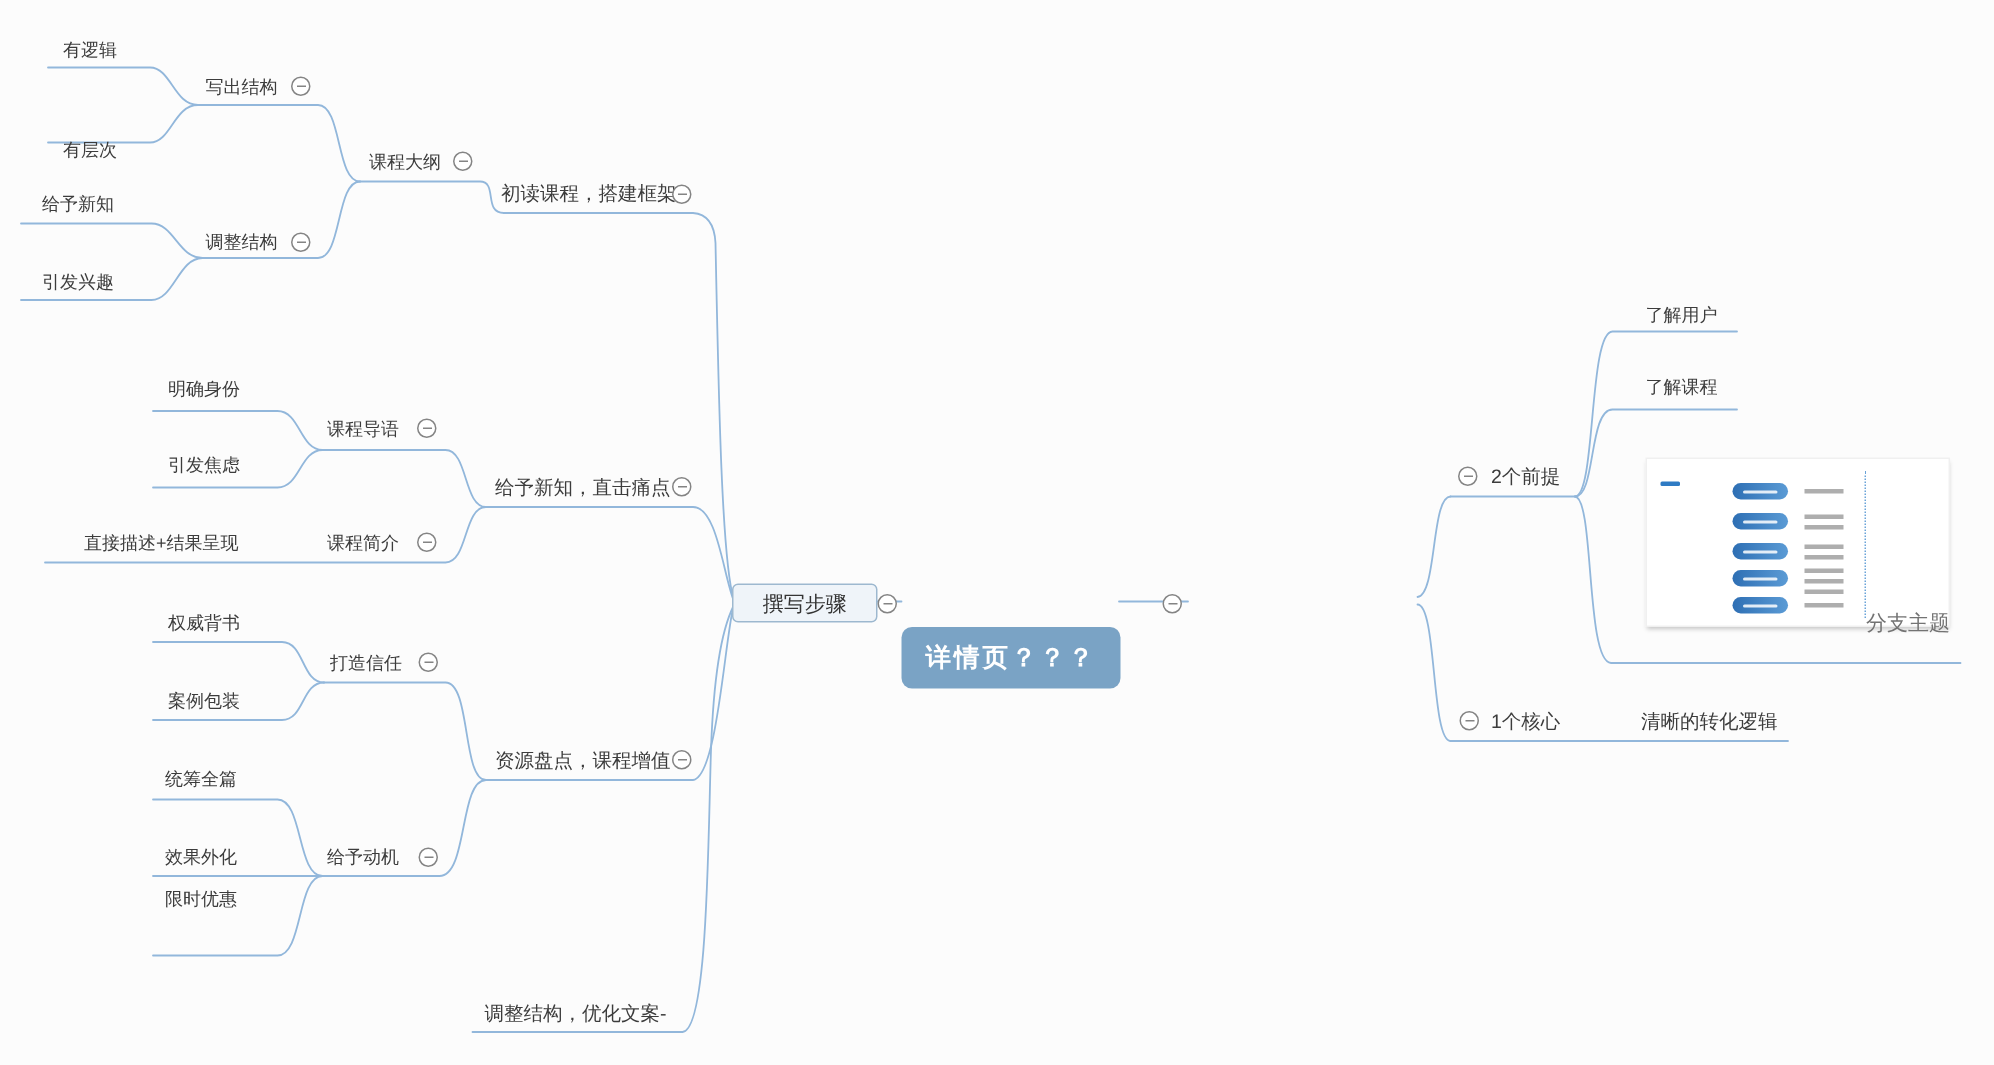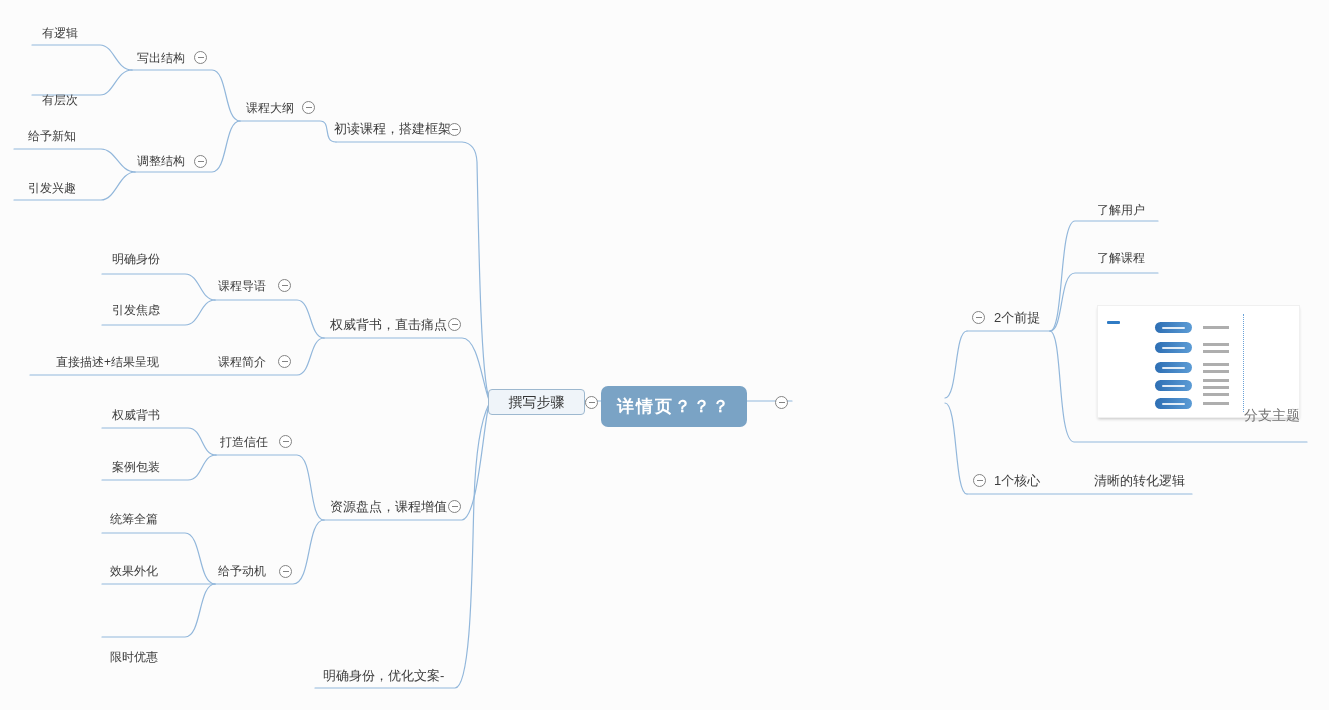--- a/index.html
+++ b/index.html
@@ -10,21 +10,21 @@
   .links{position:absolute;left:0;top:0;pointer-events:none;}
   .t{position:absolute;font-size:12px;line-height:15px;white-space:nowrap;color:#3c3c3c;}
   .t2{font-size:13px;}
   .nbox{
     position:absolute;box-sizing:border-box;border:1px solid #9db8cf;background:#eff4f9;
     border-radius:4px;text-align:center;font-size:14px;color:#343434;
   }
   .nbox.white{background:#fbfdff;border-color:#a9c3da;}
   .root{
     position:absolute;background:#7aa3c5;border-radius:7px;color:#ffffff;font-weight:bold;
-    font-size:17px;text-align:center;letter-spacing:2px;
+    font-size:17px;text-align:center;letter-spacing:2px;margin-top:32px;
   }
   .minus{
     position:absolute;width:13px;height:13px;box-sizing:border-box;border:1px solid #848484;
     border-radius:50%;background:#ffffff;
   }
   .minus::after{
     content:"";position:absolute;left:2.5px;right:2.5px;top:5px;height:1px;background:#848484;
   }
   .imgcard{
     position:absolute;left:1097px;top:305px;width:203px;height:113px;background:#ffffff;
@@ -96,32 +96,32 @@
   <div class="t" style="left:28px;top:181px">引发兴趣</div>
   <div class="t" style="left:137px;top:154px">调整结构</div>
   <div class="t" style="left:246px;top:101px">课程大纲</div>
   <div class="t t2" style="left:334px;top:121px">初读课程，搭建框架</div>
 
   <div class="t" style="left:112px;top:252px">明确身份</div>
   <div class="t" style="left:112px;top:303px">引发焦虑</div>
   <div class="t" style="left:218px;top:279px">课程导语</div>
   <div class="t" style="left:56px;top:355px">直接描述+结果呈现</div>
   <div class="t" style="left:218px;top:355px">课程简介</div>
-  <div class="t t2" style="left:330px;top:317px">权威背书，直击痛点</div>
+  <div class="t t2" style="left:330px;top:317px">给予新知，直击痛点</div>
 
   <div class="t" style="left:112px;top:408px">权威背书</div>
   <div class="t" style="left:112px;top:460px">案例包装</div>
   <div class="t" style="left:220px;top:435px">打造信任</div>
   <div class="t" style="left:110px;top:512px">统筹全篇</div>
   <div class="t" style="left:110px;top:564px">效果外化</div>
-  <div class="t" style="left:110px;top:650px">限时优惠</div>
+  <div class="t" style="left:110px;top:592px">限时优惠</div>
   <div class="t" style="left:218px;top:564px">给予动机</div>
   <div class="t t2" style="left:330px;top:499px">资源盘点，课程增值</div>
 
-  <div class="t t2" style="left:323px;top:668px">明确身份，优化文案-</div>
+  <div class="t t2" style="left:323px;top:668px">调整结构，优化文案-</div>
 
   <div class="nbox" style="left:488px;top:389px;width:97px;height:26px;line-height:24px">撰写步骤</div>
   <div class="root" style="left:601px;top:386px;width:146px;height:41px;line-height:41px">详情页？？？</div>
 
   <div class="t t2" style="left:994px;top:310px">2个前提</div>
   <div class="t" style="left:1097px;top:203px">了解用户</div>
   <div class="t" style="left:1097px;top:251px">了解课程</div>
   <div class="t t2" style="left:994px;top:473px">1个核心</div>
   <div class="t t2" style="left:1094px;top:473px">清晰的转化逻辑</div>
 

